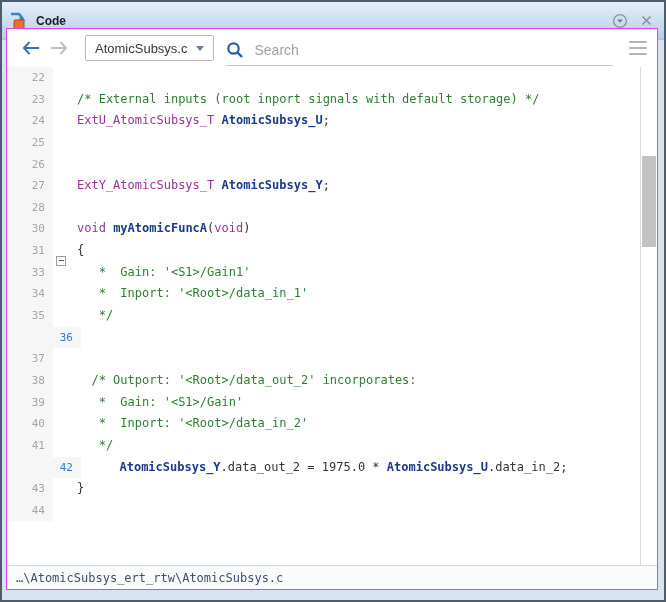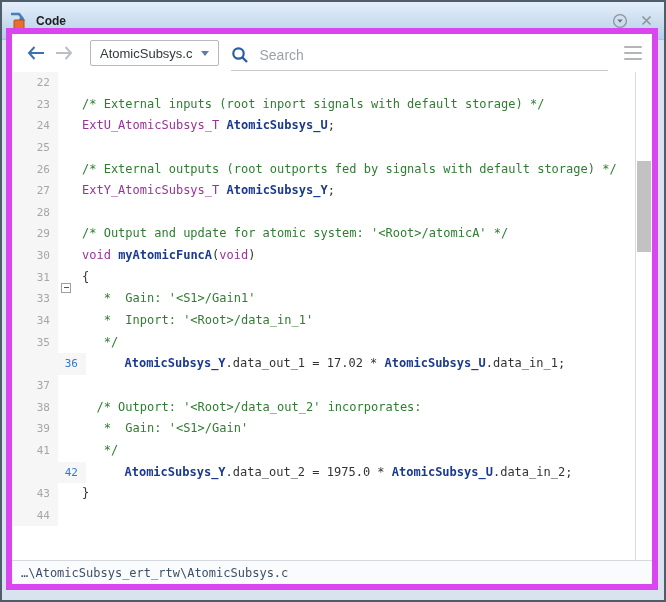--- a/index.html
+++ b/index.html
@@ -6,21 +6,21 @@
   .window{position:relative;width:666px;height:602px;box-sizing:border-box;border:2px solid #4e5d69;background:#d9e3ef;overflow:hidden;}
   
   .titlebar{position:absolute;left:0;top:0;right:0;height:38px;
     background:linear-gradient(180deg,#e4eefb 0%,#cfe0f1 45%,#b4cee9 100%);
     border-bottom:1px solid #a9c1db;display:flex;align-items:center;padding:0 8px;box-sizing:border-box;}
   .app-icon{width:20px;height:18px;margin-right:6px;flex:0 0 auto;}
   .win-title{font-size:12px;font-weight:bold;color:#1d1d1d;}
   .tb-spacer{flex:1;}
   .tb-btn{width:20px;height:18px;display:flex;align-items:center;justify-content:center;cursor:default;margin-left:6px;}
   
-  .panel{position:absolute;left:4px;right:6px;top:26px;bottom:10px;background:#0ea5e9;border:6px solid #d946ef;display:flex;flex-direction:column;box-sizing:border-box;}
+  .panel{position:absolute;left:4px;right:6px;top:26px;bottom:10px;background:#0ea5e9;border:1px solid #d946ef;display:flex;flex-direction:column;box-sizing:border-box;}
   
   .toolbar{height:38px;flex:0 0 auto;display:flex;align-items:center;padding-left:12px;background:#ffffff;}
   .nav-btn{width:24px;height:24px;display:flex;align-items:center;justify-content:center;margin-right:4px;}
   .dropdown{height:26px;min-width:128px;border:1px solid #b7b9bc;border-radius:2px;background:#fff;
     display:flex;align-items:center;padding:0 9px;margin-left:10px;box-sizing:border-box;}
   .dropdown-label{font-size:13px;color:#33383d;white-space:nowrap;}
   .caret{width:0;height:0;border-left:4.5px solid transparent;border-right:4.5px solid transparent;border-top:5px solid #5d7da3;margin-left:9px;}
   .searchwrap{flex:1;height:30px;display:flex;align-items:center;gap:8px;border-bottom:1px solid #c9c9c9;margin:4px 16px 0 12px;}
   .searchwrap input{border:none;outline:none;flex:1;font-size:14px;color:#444;font-family:"Liberation Sans",sans-serif;background:transparent;}
   .searchwrap input::placeholder{color:#9da2a8;}
@@ -125,36 +125,30 @@
             <div class="codetext"><span class="tk-typ">ExtU_AtomicSubsys_T</span><span class="tk-pl"> </span><span class="tk-glob">AtomicSubsys_U</span><span class="tk-pl">;</span></div>
           </div>
           <div class="code-row">
             <div class="gut">25</div>
             <div class="fold"></div>
             <div class="codetext"></div>
           </div>
           <div class="code-row">
             <div class="gut">26</div>
             <div class="fold"></div>
-            <div class="codetext"><span class="tk-cmt">/* External outputs (root outports fed by signals with default storage) */</span></div>
           </div>
           <div class="code-row">
             <div class="gut">27</div>
             <div class="fold"></div>
             <div class="codetext"><span class="tk-typ">ExtY_AtomicSubsys_T</span><span class="tk-pl"> </span><span class="tk-glob">AtomicSubsys_Y</span><span class="tk-pl">;</span></div>
           </div>
           <div class="code-row">
             <div class="gut">28</div>
             <div class="fold"></div>
             <div class="codetext"></div>
-          </div>
-          <div class="code-row">
-            <div class="gut">29</div>
-            <div class="fold"></div>
-            <div class="codetext"><span class="tk-cmt">/* Output and update for atomic system: '&lt;Root&gt;/atomicA' */</span></div>
           </div>
           <div class="code-row">
             <div class="gut">30</div>
             <div class="fold"></div>
             <div class="codetext"><span class="tk-kw">void</span><span class="tk-pl"> </span><span class="tk-fn">myAtomicFuncA</span><span class="tk-pl">(</span><span class="tk-kw">void</span><span class="tk-pl">)</span></div>
           </div>
           <div class="code-row">
             <div class="gut">31</div>
             <div class="fold">
               <span class="fbox">
@@ -174,36 +168,40 @@
             <div class="codetext"><span class="tk-cmt">   *  Inport: '&lt;Root&gt;/data_in_1'</span></div>
           </div>
           <div class="code-row">
             <div class="gut">35</div>
             <div class="fold fline"></div>
             <div class="codetext"><span class="tk-cmt">   */</span></div>
           </div>
           <div class="code-row">
             <div class="gut act">36</div>
             <div class="fold fline"></div>
-            <div class="codetext"><span class="tk-pl">  </span><span class="tk-glob">AtomicSubsys_Y</span><span class="tk-pl">.data_out_1 = 17.02 * </span><span class="tk-glob">AtomicSubsys_U</span><span class="tk-pl">.data_in_1;</span></div>
           </div>
           <div class="code-row">
             <div class="gut">37</div>
             <div class="fold fline"></div>
             <div class="codetext"></div>
           </div>
           <div class="code-row">
             <div class="gut">38</div>
             <div class="fold fline"></div>
             <div class="codetext"><span class="tk-cmt">  /* Outport: '&lt;Root&gt;/data_out_2' incorporates:</span></div>
           </div>
           <div class="code-row">
             <div class="gut">39</div>
             <div class="fold fline"></div>
             <div class="codetext"><span class="tk-cmt">   *  Gain: '&lt;S1&gt;/Gain'</span></div>
+          </div>
+          <div class="code-row">
+            <div class="gut">40</div>
+            <div class="fold fline"></div>
+            <div class="codetext"><span class="tk-cmt">   *  Inport: '&lt;Root&gt;/data_in_2'</span></div>
           </div>
           <div class="code-row">
             <div class="gut">41</div>
             <div class="fold fline"></div>
             <div class="codetext"><span class="tk-cmt">   */</span></div>
           </div>
           <div class="code-row">
             <div class="gut act">42</div>
             <div class="fold fline"></div>
             <div class="codetext"><span class="tk-pl">  </span><span class="tk-glob">AtomicSubsys_Y</span><span class="tk-pl">.data_out_2 = 1975.0 * </span><span class="tk-glob">AtomicSubsys_U</span><span class="tk-pl">.data_in_2;</span></div>

